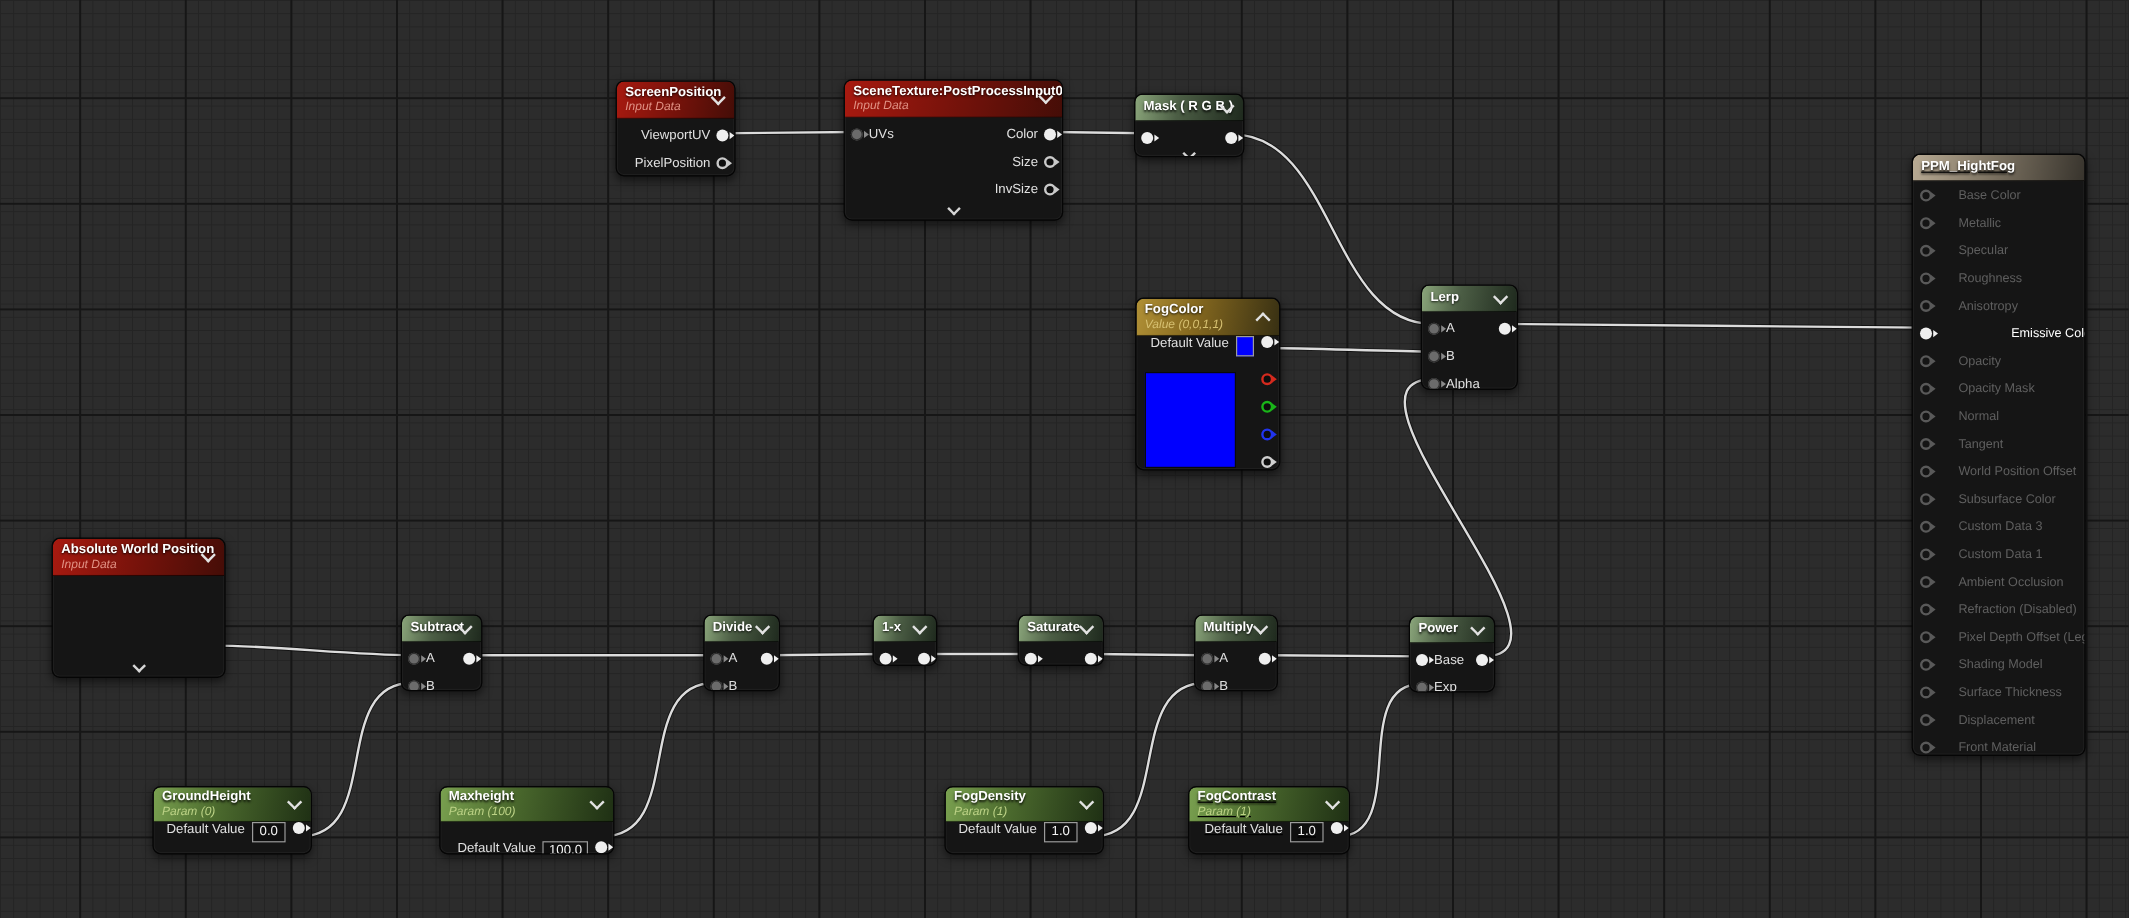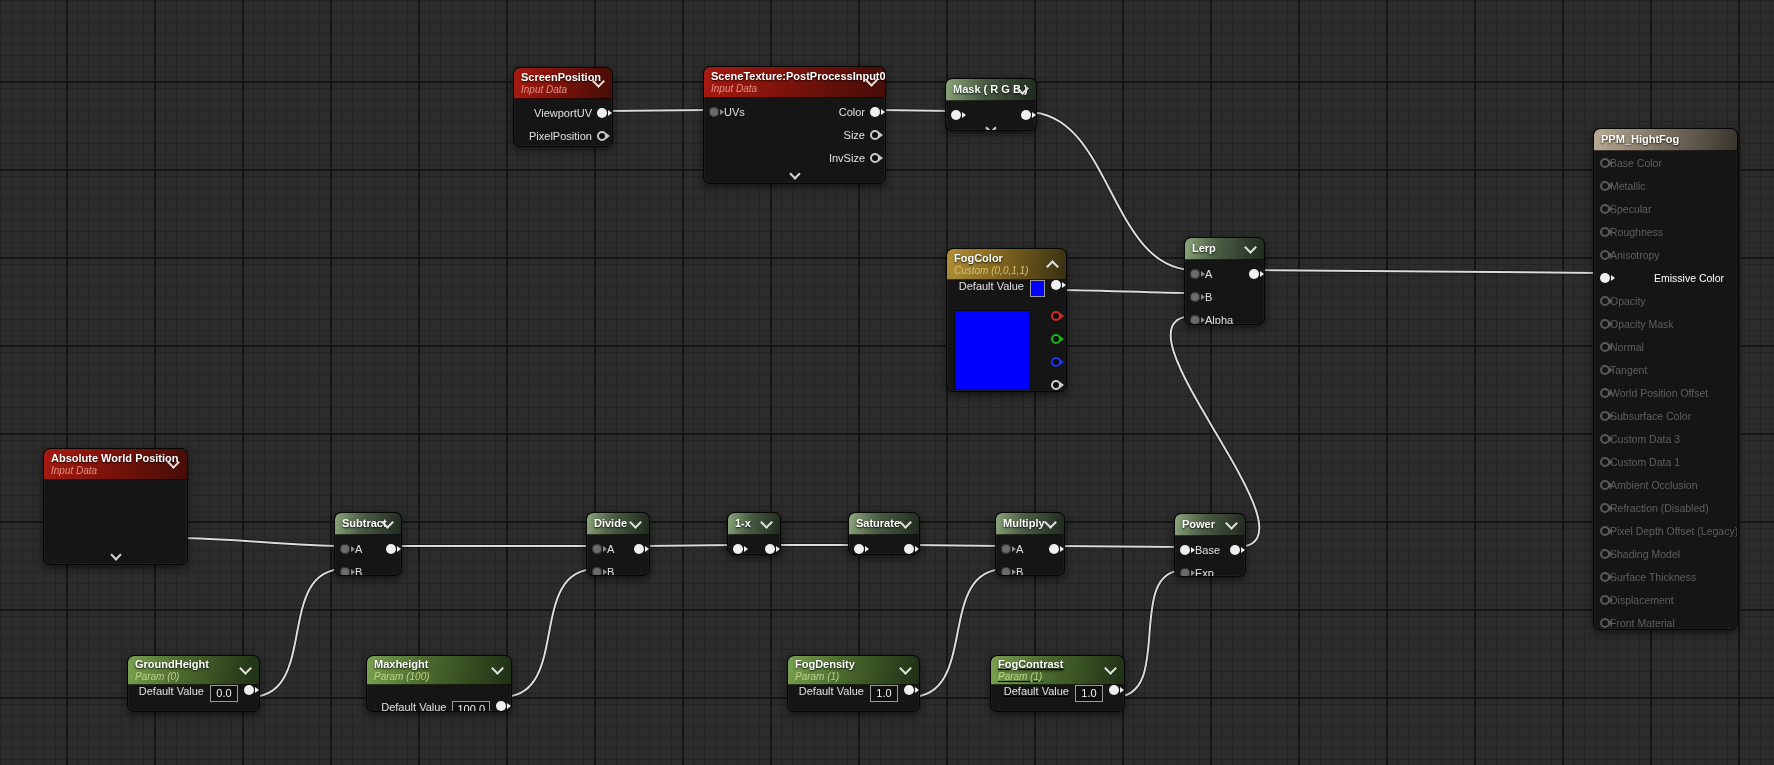--- a/index.html
+++ b/index.html
@@ -33,21 +33,21 @@
   .title{font-size:11px;font-weight:bold;color:#fff;line-height:13px;
     text-shadow:0 1px 2px rgba(0,0,0,.9);white-space:nowrap;}
   .sub{font-size:10px;font-style:italic;line-height:11px;white-space:nowrap;}
   .theme-red{background:linear-gradient(100deg,var(--red-a) 0%,#7c130b 45%,var(--red-b) 100%);}
   .theme-red .sub{color:var(--sub-red);}
   .theme-green{background:linear-gradient(100deg,var(--green-a) 0%,#4c5e45 40%,var(--green-b) 100%);}
   .theme-gparam{background:linear-gradient(100deg,var(--gparam-a) 0%,#4c6b2e 40%,var(--gparam-b) 100%);}
   .theme-gparam .sub{color:var(--sub-gparam);}
   .theme-gold{background:linear-gradient(100deg,var(--gold-a) 0%,#86691f 40%,var(--gold-b) 100%);}
   .theme-gold .sub{color:var(--sub-gold);}
-  .theme-tan{background:linear-gradient(100deg,var(--tan-a) 0%,#7e7463 45%,var(--tan-b) 100%);}
+  .theme-tan{background:linear-gradient(100deg,var(--tan-a) 0%,#7e7463 45%,var(--tan-b) 100%);text-decoration:underline;}
 
   .chev{width:7px;height:7px;border-right:2px solid #e2e2e2;border-bottom:2px solid #e2e2e2;display:inline-block;}
   .hdr .chev{position:absolute;right:9px;top:50%;}
   .chev.down{transform:rotate(45deg);margin-top:-6px;}
   .chev.up{transform:rotate(-135deg);margin-top:-2px;}
   .bchev{height:11px;flex:none;margin-top:auto;display:flex;justify-content:center;align-items:flex-start;}
   .bchev .chev{position:static;width:6px;height:6px;transform:rotate(45deg);margin-top:-2px;border-color:#d6d6d6;}
 
   .rows{padding-top:2px;}
   .row{height:23px;display:flex;align-items:center;justify-content:space-between;padding:0 5px;}
@@ -70,21 +70,21 @@
 
   .prow{height:29px;display:flex;align-items:flex-start;justify-content:flex-end;gap:6px;padding:0 5px;flex:none;}
   .kind-colorparam .prow{height:24px;}
   .vbox{font-size:11px;color:#f2f2f2;background:#0f0f0f;border:1px solid #9b9b9b;
     padding:0 4px;min-width:18px;text-align:center;height:15px;line-height:15px;}
   .cbody{position:relative;flex:1;}
   .big-swatch{position:absolute;left:7px;top:6px;width:74px;height:78px;border:1px solid #0a0a0a;}
   .rgba-col{position:absolute;right:5px;top:7px;display:flex;flex-direction:column;gap:13px;align-items:center;}
 
   .orows{padding-top:0;}
-  .orow{height:23px;display:flex;align-items:center;gap:0;padding:0 6px;}
+  .orow{height:23px;display:flex;align-items:center;gap:22px;padding:0 6px;}
   .orow .pin{width:6px;height:6px;}
   .orow .pin.p-white{width:10px;height:10px;}
   .orow .plabel{color:var(--label-dim,#5f5f5f);font-size:10.5px;}
   .orow.active .plabel{color:#fff;padding-left:44px;}
 </style>
 </head>
 <body>
 
 <div id="canvas">
   <svg id="wires" width="1774" height="765">
@@ -195,21 +195,21 @@
           </span>
         </div>
       </div>
       <div class="bchev">
         <span class="chev down"></span>
       </div>
     </div>
     <div class="node kind-colorparam" style="left: 946px; top: 248px; width: 121px; height: 144px;">
       <div class="hdr theme-gold hdr2">
         <div class="title">FogColor</div>
-        <div class="sub">Custom (0,0,1,1)</div>
+        <div class="sub">Value (0,0,1,1)</div>
         <span class="chev up"></span>
       </div>
       <div class="prow">
         <span class="plabel">Default Value</span>
         <span class="vbox" style="background: rgb(0, 0, 255); width: 13px; min-width: 13px; padding: 0px;"></span>
         <span class="pin p-white"></span>
       </div>
       <div class="cbody">
         <div class="big-swatch" style="background: rgb(0, 0, 255);"></div>
         <div class="rgba-col">

